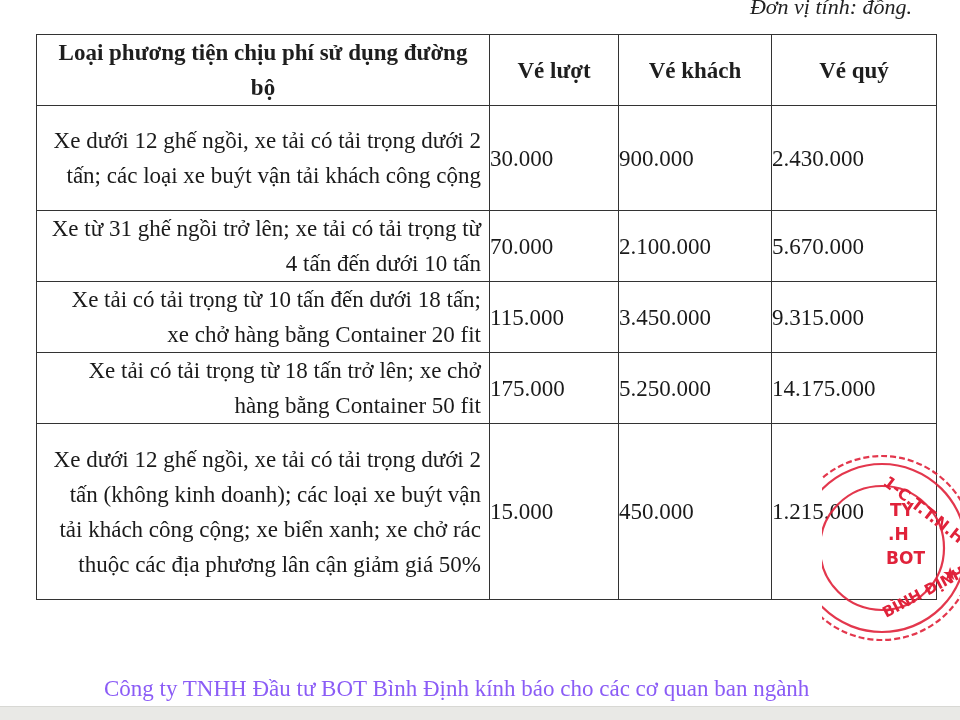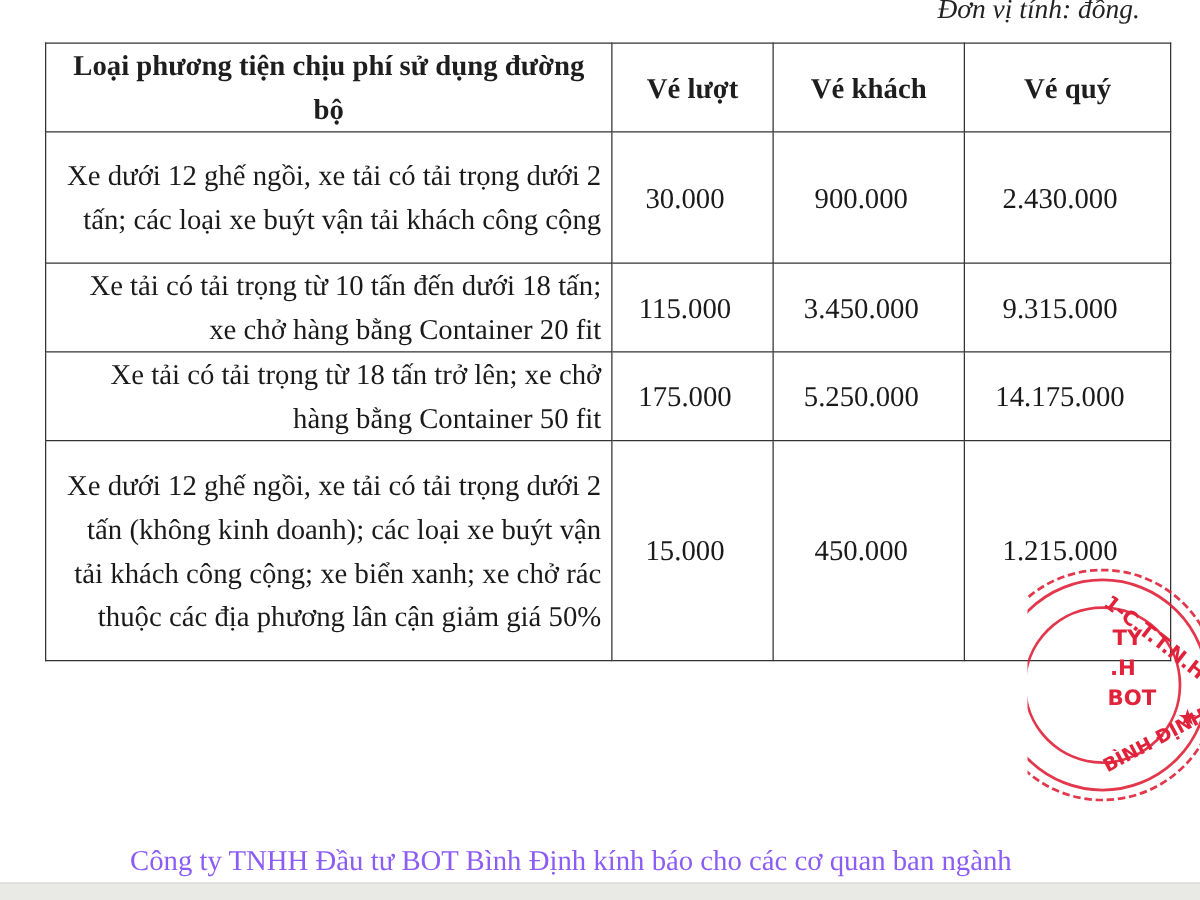--- a/index.html
+++ b/index.html
@@ -48,21 +48,21 @@
       text-align: center;
       height: 68px;
       padding: 0 8px;
       color: #1e1e1e;
     }
     table.fee-table td.desc {
       text-align: right;
       padding: 0 8px 0 10px;
     }
     table.fee-table td.num {
-      text-align: center;
+      text-align: left;
       padding-right: 12px;
     }
     tr.r1 td { height: 104px; }
     tr.r2 td { height: 70px; }
     tr.r3 td { height: 70px; }
     tr.r4 td { height: 70px; }
     tr.r5 td { height: 70px; }
     tr.r6 td { height: 175px; }
     .closing {
       position: absolute;
@@ -110,20 +110,26 @@
       <th>Vé quý</th>
     </tr>
   </thead>
   <tbody>
     <tr class="r1">
       <td class="desc">Xe dưới 12 ghế ngồi, xe tải có tải trọng dưới 2 tấn; các loại xe buýt vận tải khách công cộng</td>
       <td class="num">30.000</td>
       <td class="num">900.000</td>
       <td class="num">2.430.000</td>
     </tr>
+    <tr class="r3">
+      <td class="desc">Xe từ 31 ghế ngồi trở lên; xe tải có tải trọng từ 4 tấn đến dưới 10 tấn</td>
+      <td class="num">70.000</td>
+      <td class="num">2.100.000</td>
+      <td class="num">5.670.000</td>
+    </tr>
     <tr class="r4">
       <td class="desc">Xe tải có tải trọng từ 10 tấn đến dưới 18 tấn; xe chở hàng bằng Container 20 fit</td>
       <td class="num">115.000</td>
       <td class="num">3.450.000</td>
       <td class="num">9.315.000</td>
     </tr>
     <tr class="r5">
       <td class="desc">Xe tải có tải trọng từ 18 tấn trở lên; xe chở hàng bằng Container 50 fit</td>
       <td class="num">175.000</td>
       <td class="num">5.250.000</td>

